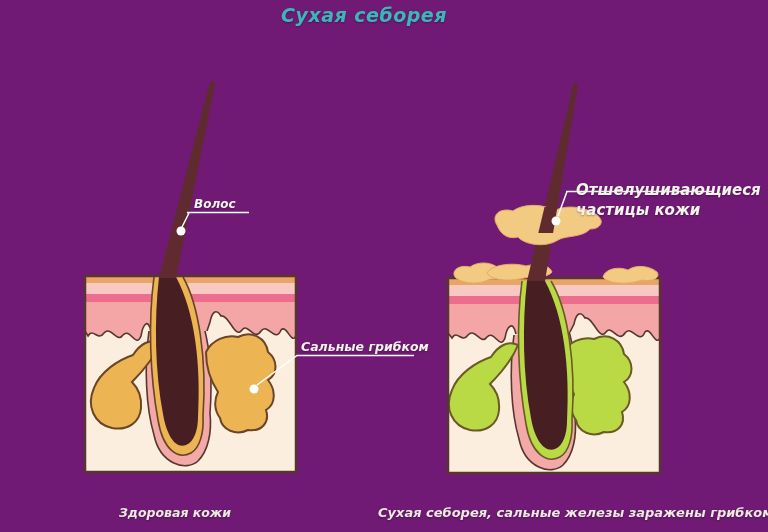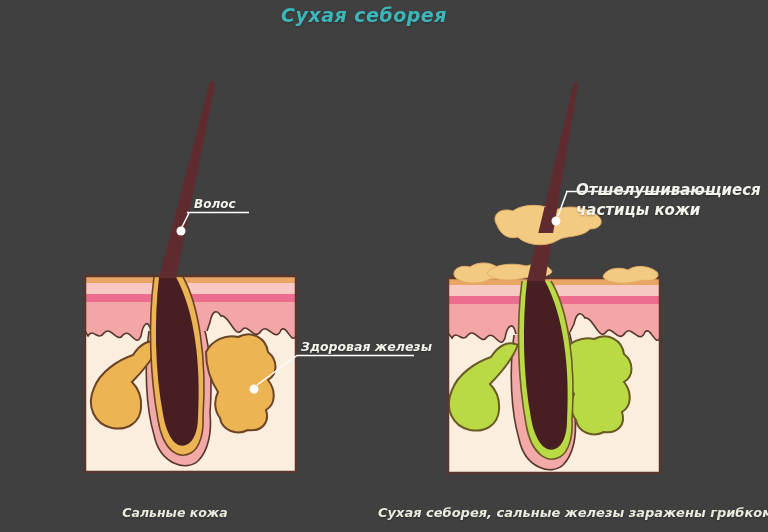--- a/index.html
+++ b/index.html
@@ -15,21 +15,21 @@
   #label-glands{left:301px;top:339px;font-size:12.5px;}
   #label-flakes{left:576px;top:148px;font-size:15px;width:160px;
                 white-space:normal;line-height:20px;margin-top:32px;}
   #caption-left{left:75px;top:505px;width:200px;text-align:center;font-size:12.5px;color:#eceade;}
   #caption-right{left:378px;top:505px;width:386px;text-align:center;font-size:13px;color:#eceade;}
   svg{position:absolute;left:0;top:0;}
 </style>
 </head>
 <body>
 
-<div id="canvas" style="background: #404040;">
+<div id="canvas" style="background: #701a75;">
 
 <svg width="768" height="532" viewBox="0 0 768 532">
   <defs>
     <clipPath id="clipL">
           <rect x="85" y="276" width="211" height="196"></rect>
         </clipPath>
     <clipPath id="clipR">
           <rect x="448" y="278" width="212" height="195"></rect>
         </clipPath>
   </defs>
@@ -78,18 +78,18 @@
     <path d="M573,86 L527,281 L545,281 L577.6,87 C578,84 577,82 575,82 C573.4,82 572.5,83.6 573,86 Z" fill="#602b2e"></path>
     <path d="M497,225 C491,216 499,207 513,211 C524,203 545,204 554,211 C566,204 586,207 597,215 C605,221 601,229 590,229 C582,238 566,235 558,240 C546,248 525,245 518,237 C507,240 500,233 497,225 Z" fill="#f2ca82" stroke="#e2ad65" stroke-width="1"></path>
     <path d="M544.5,207 L538.3,233 L553.1,233 L557.4,207 Z" fill="#602b2e"></path>
     <polyline points="558,216 567,191.5 566,191.5 714,191.5" fill="none" stroke="#ffffff" stroke-width="1.5"></polyline>
     <circle cx="556" cy="221" r="4.5" fill="#ffffff"></circle>
   </g>
 </svg>
 
 <div id="title" class="txt">Сухая себорея</div>
 <div id="label-volos" class="txt">Волос</div>
-<div id="label-glands" class="txt">Здоровая железы</div>
+<div id="label-glands" class="txt">Сальные грибком</div>
 <div id="label-flakes" class="txt">Отшелушивающиеся частицы кожи</div>
-<div id="caption-left" class="txt">Сальные кожа</div>
+<div id="caption-left" class="txt">Здоровая кожи</div>
 <div id="caption-right" class="txt">Сухая себорея, сальные железы заражены грибком</div>
 
 </div>
 
 </body></html>

